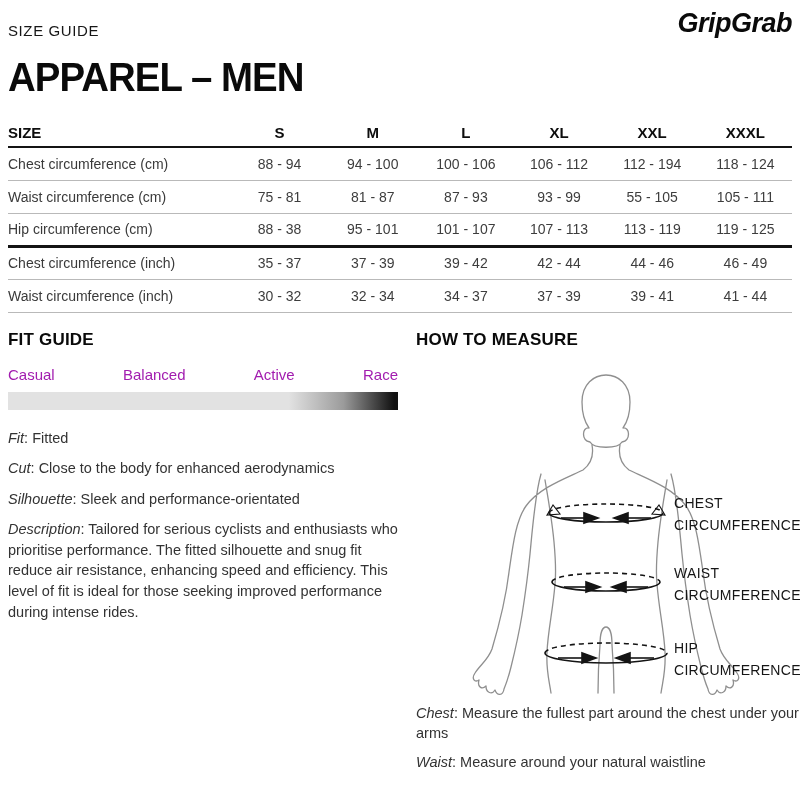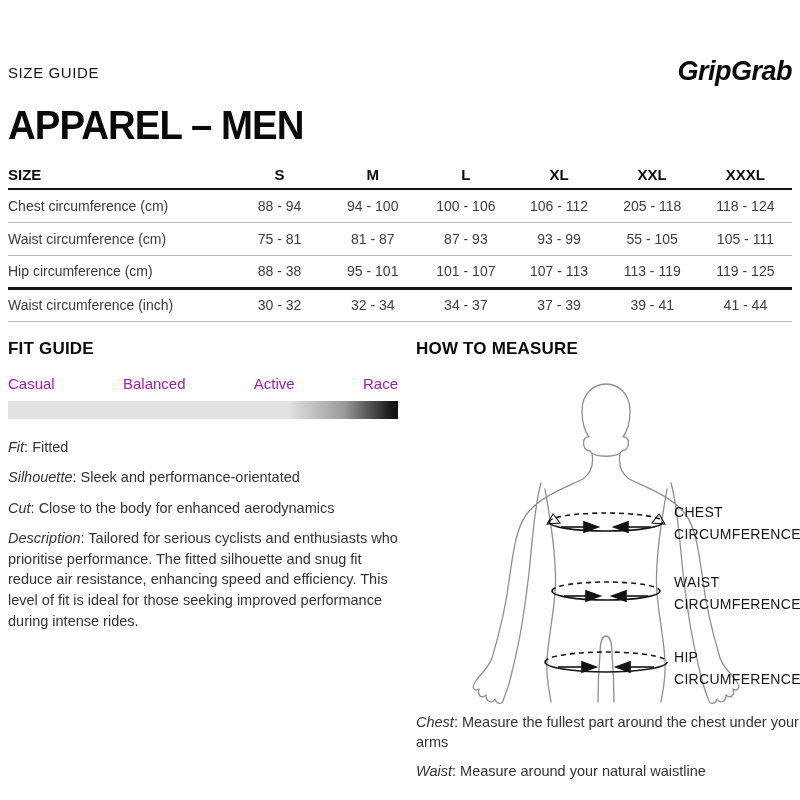--- a/index.html
+++ b/index.html
@@ -4,40 +4,40 @@
 <style>
   * { margin: 0; padding: 0; box-sizing: border-box; }
   html, body { width: 800px; height: 800px; background: #ffffff; overflow: hidden; }
   body {
     font-family: "Liberation Sans", "DejaVu Sans", sans-serif;
     color: #1a1a1a;
     padding: 8px 8px 0 8px;
   }
 
   
-  .topbar { display: flex; justify-content: space-between; align-items: center; margin-top: 48px; }
+  .topbar { display: flex; justify-content: space-between; align-items: flex-end; }
   .page-label { font-size: 15px; letter-spacing: 0.6px; font-weight: 500; color: #161616; padding-top: 2px; }
   .brand { font-size: 27px; font-weight: 800; letter-spacing: -0.5px; color: #0a0a0a; font-style: italic; }
 
   
   .title {
     margin-top: 16px;
     font-size: 40px;
     font-weight: 800;
     letter-spacing: -1px;
     color: #0a0a0a;
     transform: scaleX(0.96);
     transform-origin: left;
   }
 
   
   table.size-table {
     width: 100%;
     border-collapse: collapse;
-    margin-top: 12px;
+    margin-top: 18px;
     table-layout: fixed;
   }
   table.size-table th, table.size-table td {
     padding: 0;
     height: 33px;
     vertical-align: middle;
     font-size: 14px;
   }
   table.size-table th { font-size: 15px; font-weight: 700; color: #0d0d0d; text-align: center; height: 29px; }
   table.size-table th.first, table.size-table td.first { text-align: left; width: 225px; color: #3a3a3a; }
@@ -95,21 +95,21 @@
       <th>XXXL</th>
     </tr>
   </thead>
   <tbody>
     <tr class="thin">
       <td class="first">Chest circumference (cm)</td>
       <td>88 - 94</td>
       <td>94 - 100</td>
       <td>100 - 106</td>
       <td>106 - 112</td>
-      <td>205 - 118</td>
+      <td>112 - 194</td>
       <td>118 - 124</td>
     </tr>
     <tr class="thin">
       <td class="first">Waist circumference (cm)</td>
       <td>75 - 81</td>
       <td>81 - 87</td>
       <td>87 - 93</td>
       <td>93 - 99</td>
       <td>55 - 105</td>
       <td>105 - 111</td>
@@ -117,20 +117,29 @@
     <tr class="thick">
       <td class="first">Hip circumference (cm)</td>
       <td>88 - 38</td>
       <td>95 - 101</td>
       <td>101 - 107</td>
       <td>107 - 113</td>
       <td>113 - 119</td>
       <td>119 - 125</td>
     </tr>
     <tr class="thin">
+      <td class="first">Chest circumference (inch)</td>
+      <td>35 - 37</td>
+      <td>37 - 39</td>
+      <td>39 - 42</td>
+      <td>42 - 44</td>
+      <td>44 - 46</td>
+      <td>46 - 49</td>
+    </tr>
+    <tr class="thin">
       <td class="first">Waist circumference (inch)</td>
       <td>30 - 32</td>
       <td>32 - 34</td>
       <td>34 - 37</td>
       <td>37 - 39</td>
       <td>39 - 41</td>
       <td>41 - 44</td>
     </tr>
   </tbody>
 </table>
@@ -143,22 +152,22 @@
     <div class="scale-labels">
       <span>Casual</span>
       <span>Balanced</span>
       <span>Active</span>
       <span>Race</span>
     </div>
     <div class="gradient-bar"></div>
 
     <div class="fit-lines">
       <div class="fit-line"><span class="attr">Fit</span><span>: </span><span>Fitted</span></div>
+      <div class="fit-line"><span class="attr">Cut</span><span>: </span><span>Close to the body for enhanced aerodynamics</span></div>
       <div class="fit-line"><span class="attr">Silhouette</span><span>: </span><span>Sleek and performance-orientated</span></div>
-      <div class="fit-line"><span class="attr">Cut</span><span>: </span><span>Close to the body for enhanced aerodynamics</span></div>
       <div class="fit-line"><span class="attr">Description</span><span>: </span><span>Tailored for serious cyclists and enthusiasts who prioritise performance. The fitted silhouette and snug fit reduce air resistance, enhancing speed and efficiency. This level of fit is ideal for those seeking improved performance during intense rides.</span></div>
     </div>
   </div>
 
   <div class="col-right">
     <div class="section-heading">HOW TO MEASURE</div>
 
     <div class="figure-wrap">
       <svg width="385" height="345" viewBox="0 0 385 345">
         <g stroke="#8f8f8f" stroke-width="1.3" fill="none" stroke-linecap="round" stroke-linejoin="round">

